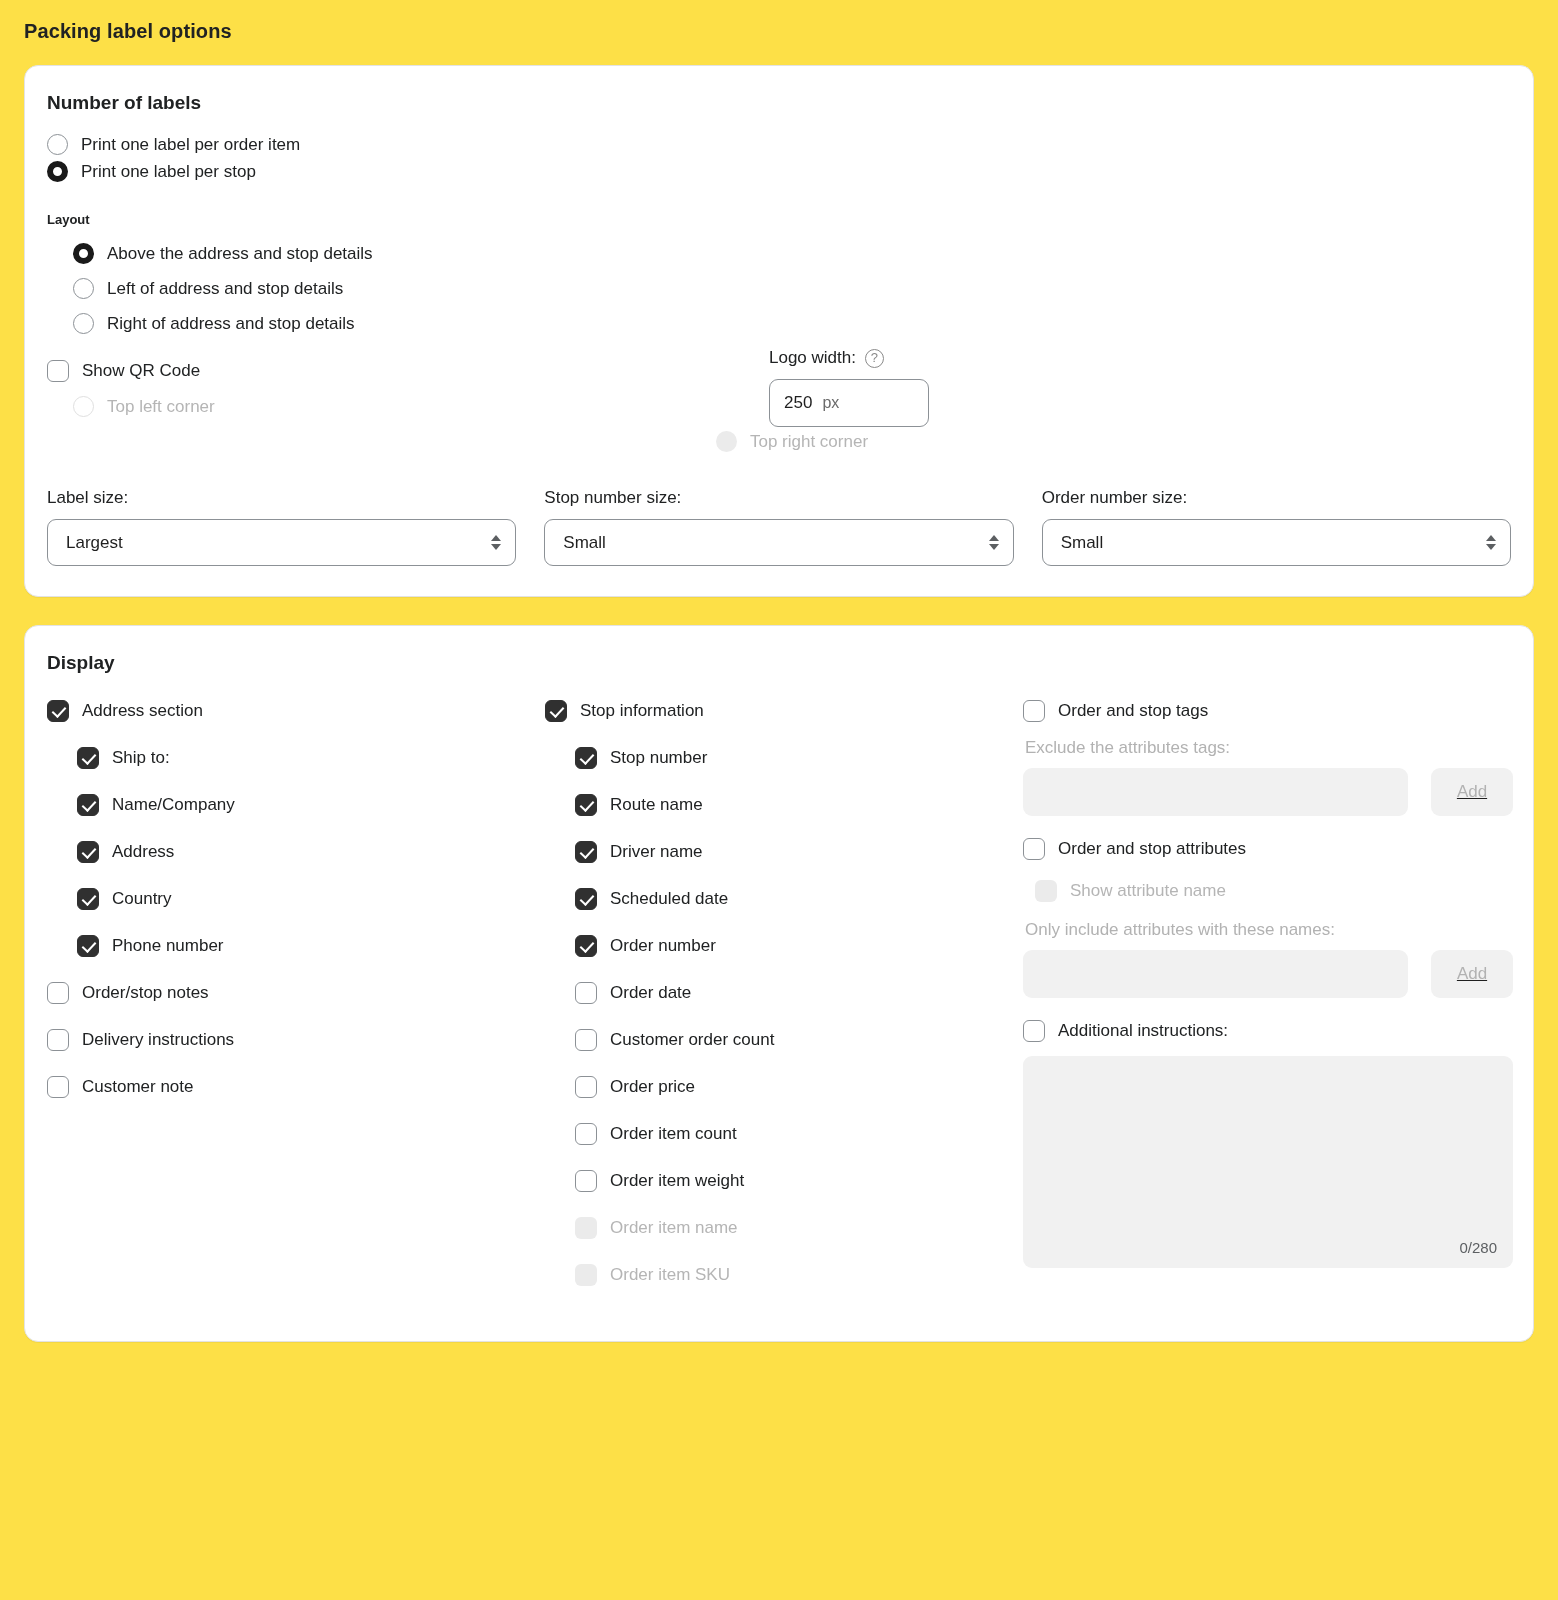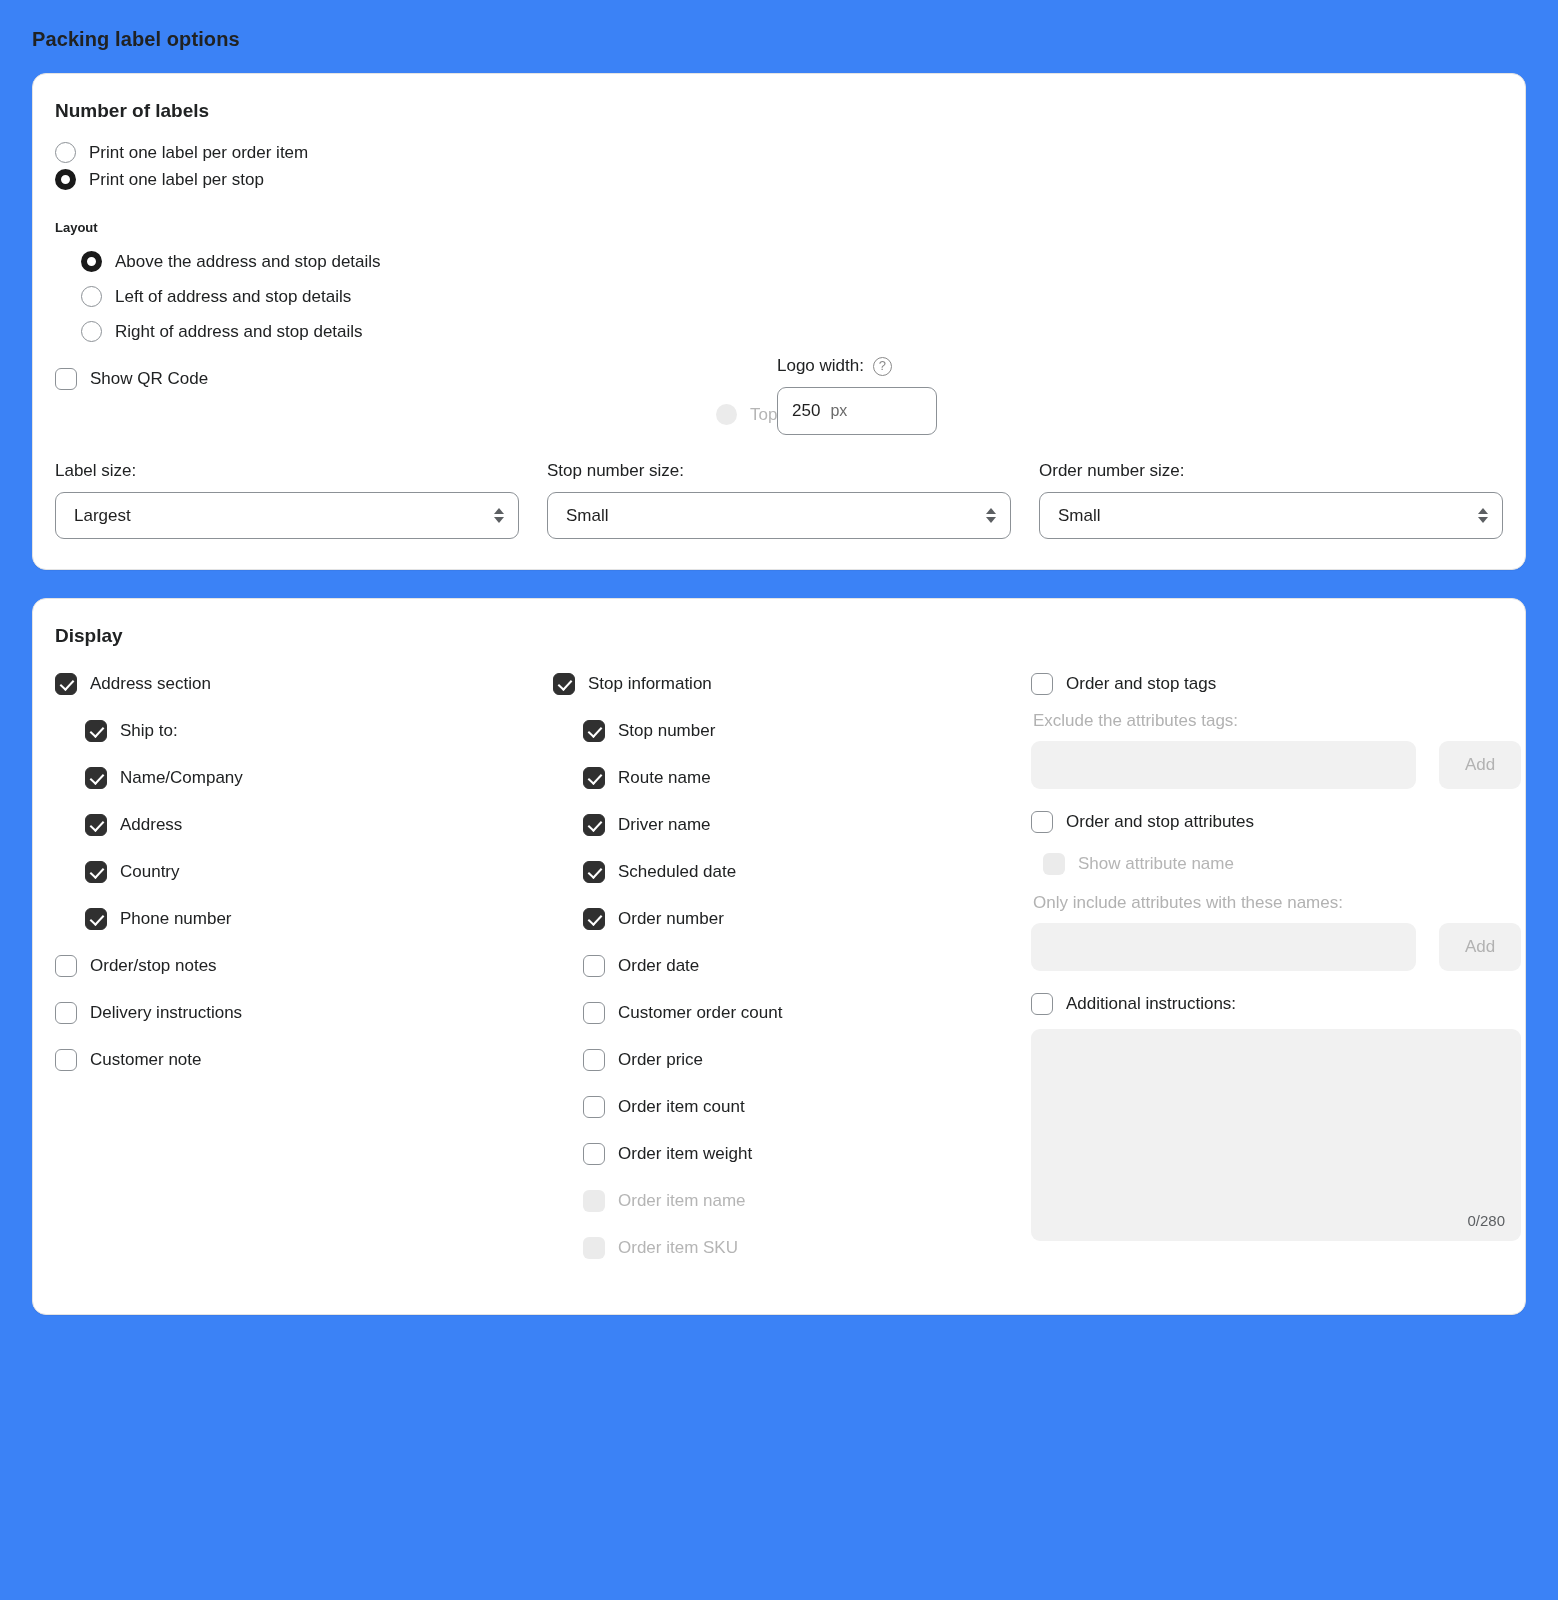--- a/index.html
+++ b/index.html
@@ -6,23 +6,23 @@
   html, body {
     margin: 0; padding: 0;
     background: #f0f0f0;
     font-family: "Liberation Sans", sans-serif;
     color: #1f1f1f;
     -webkit-font-smoothing: antialiased;
   }
   .page {
     width: 1558px;
     min-height: 1600px;
-    background: #3b82f6;
+    background: #fde047;
     position: relative;
-    padding: 8px;
+    padding: 0;
   }
   .page-title {
     font-size: 20px;
     font-weight: bold;
     color: #202223;
     padding: 20px 0 0 24px;
     letter-spacing: 0.1px;
   }
 
   .card {
@@ -151,21 +151,21 @@
   .dcol.c2 { width: 478px; }
   .dcol.c3 { width: 490px; }
 
   .d-row { display:flex; align-items:center; margin-bottom: 25px; }
   .d-row.sub { padding-left: 30px; }
 
   .helper-text {
     font-size: 17px; color: #b2b2b2;
     margin: 0 0 10px 2px;
   }
-  .tag-input-row { display:flex; gap: 23px; margin-bottom: 22px; }
+  .tag-input-row { display:flex; gap: 23px; margin-bottom: 22px; text-decoration: underline; }
   .tag-input {
     flex: 1 1 auto; height: 48px;
     background: #f1f1f1; border-radius: 9px;
     border: none;
   }
   .add-btn {
     width: 82px; height: 48px;
     background: #f1f1f1; border-radius: 9px;
     display:flex; align-items:center; justify-content:center;
     font-size: 17px; color:#b2b2b2;
@@ -216,20 +216,24 @@
     <div class="opt-row indent" style="margin-bottom:26px;">
       <span class="radio"></span>
       <span class="opt-label">Right of address and stop details</span>
     </div>
 
     <div class="opt-row">
       <span class="cbx"></span>
       <span class="opt-label">Show QR Code</span>
     </div>
 
+    <div class="opt-row indent">
+      <span class="radio disabled"></span>
+      <span class="opt-label muted">Top left corner</span>
+    </div>
     <div class="opt-row indent" style="margin-bottom:0;justify-content:center;">
       <span class="radio disabled filled"></span>
       <span class="opt-label muted">Top right corner</span>
     </div>
 
     <div class="logo-width-block" style="left:744px; top:282px;">
       <div class="lw-label-row">
         <span>Logo width:</span>
         <span class="help-icon">?</span>
       </div>

